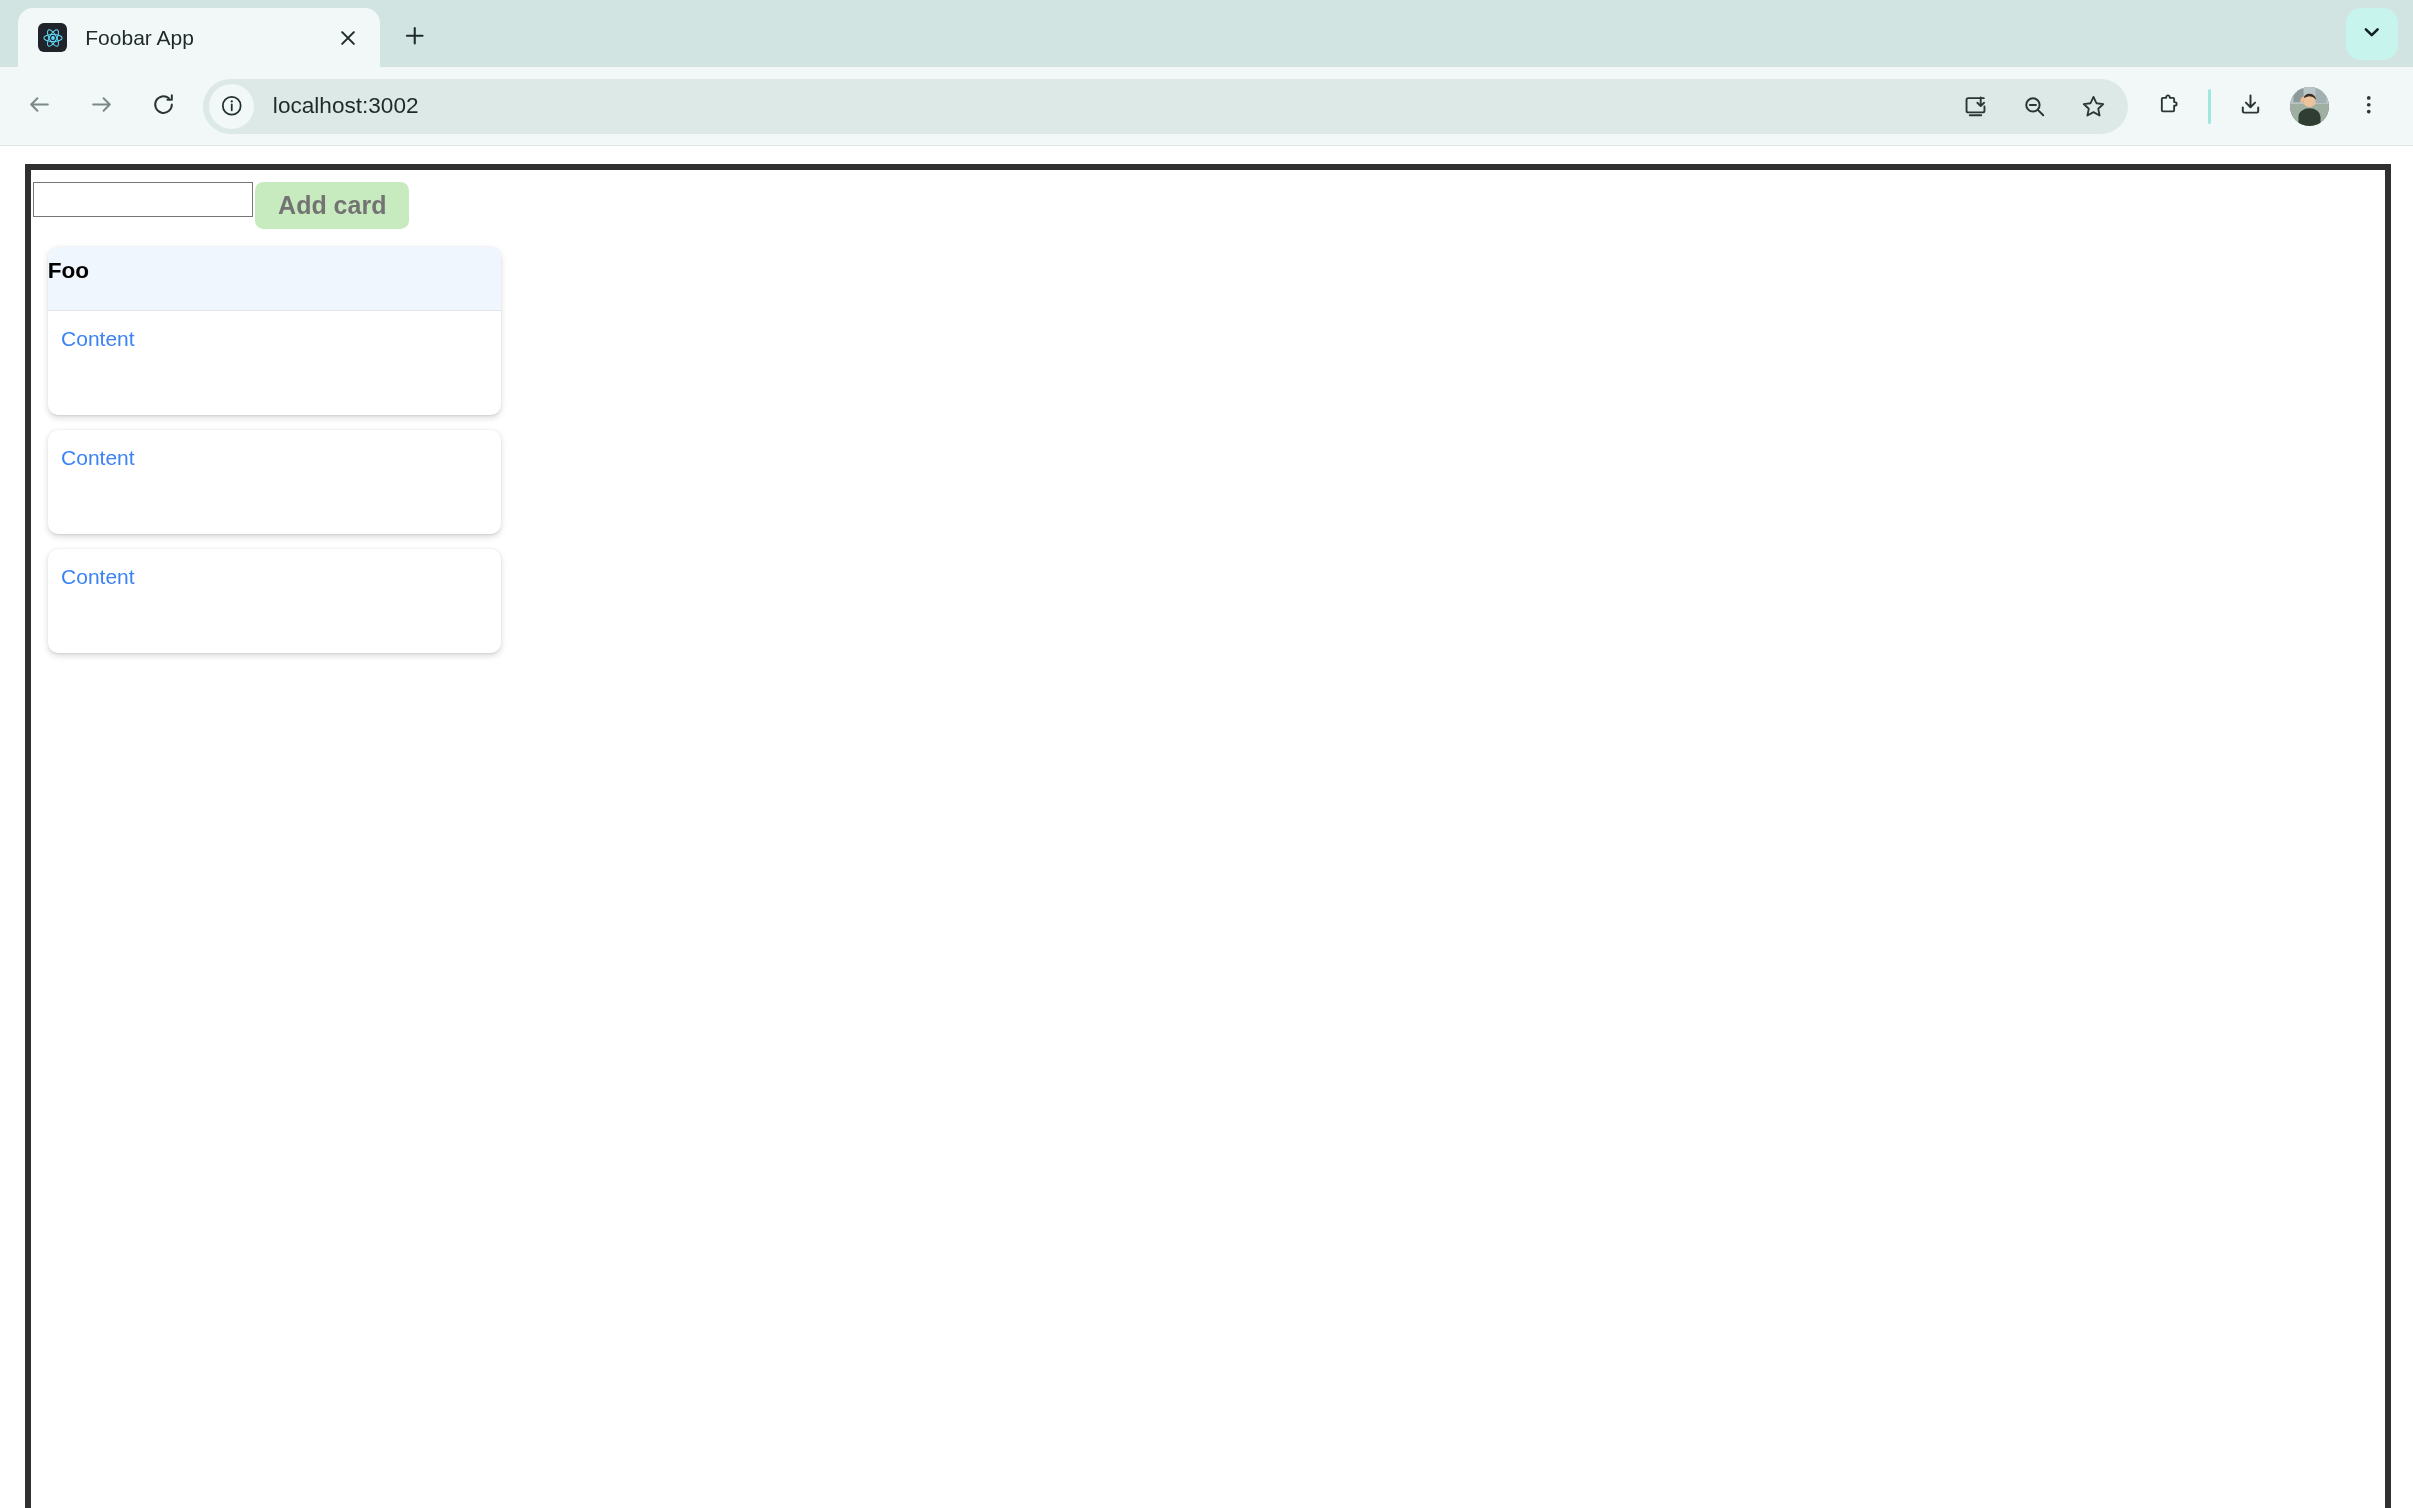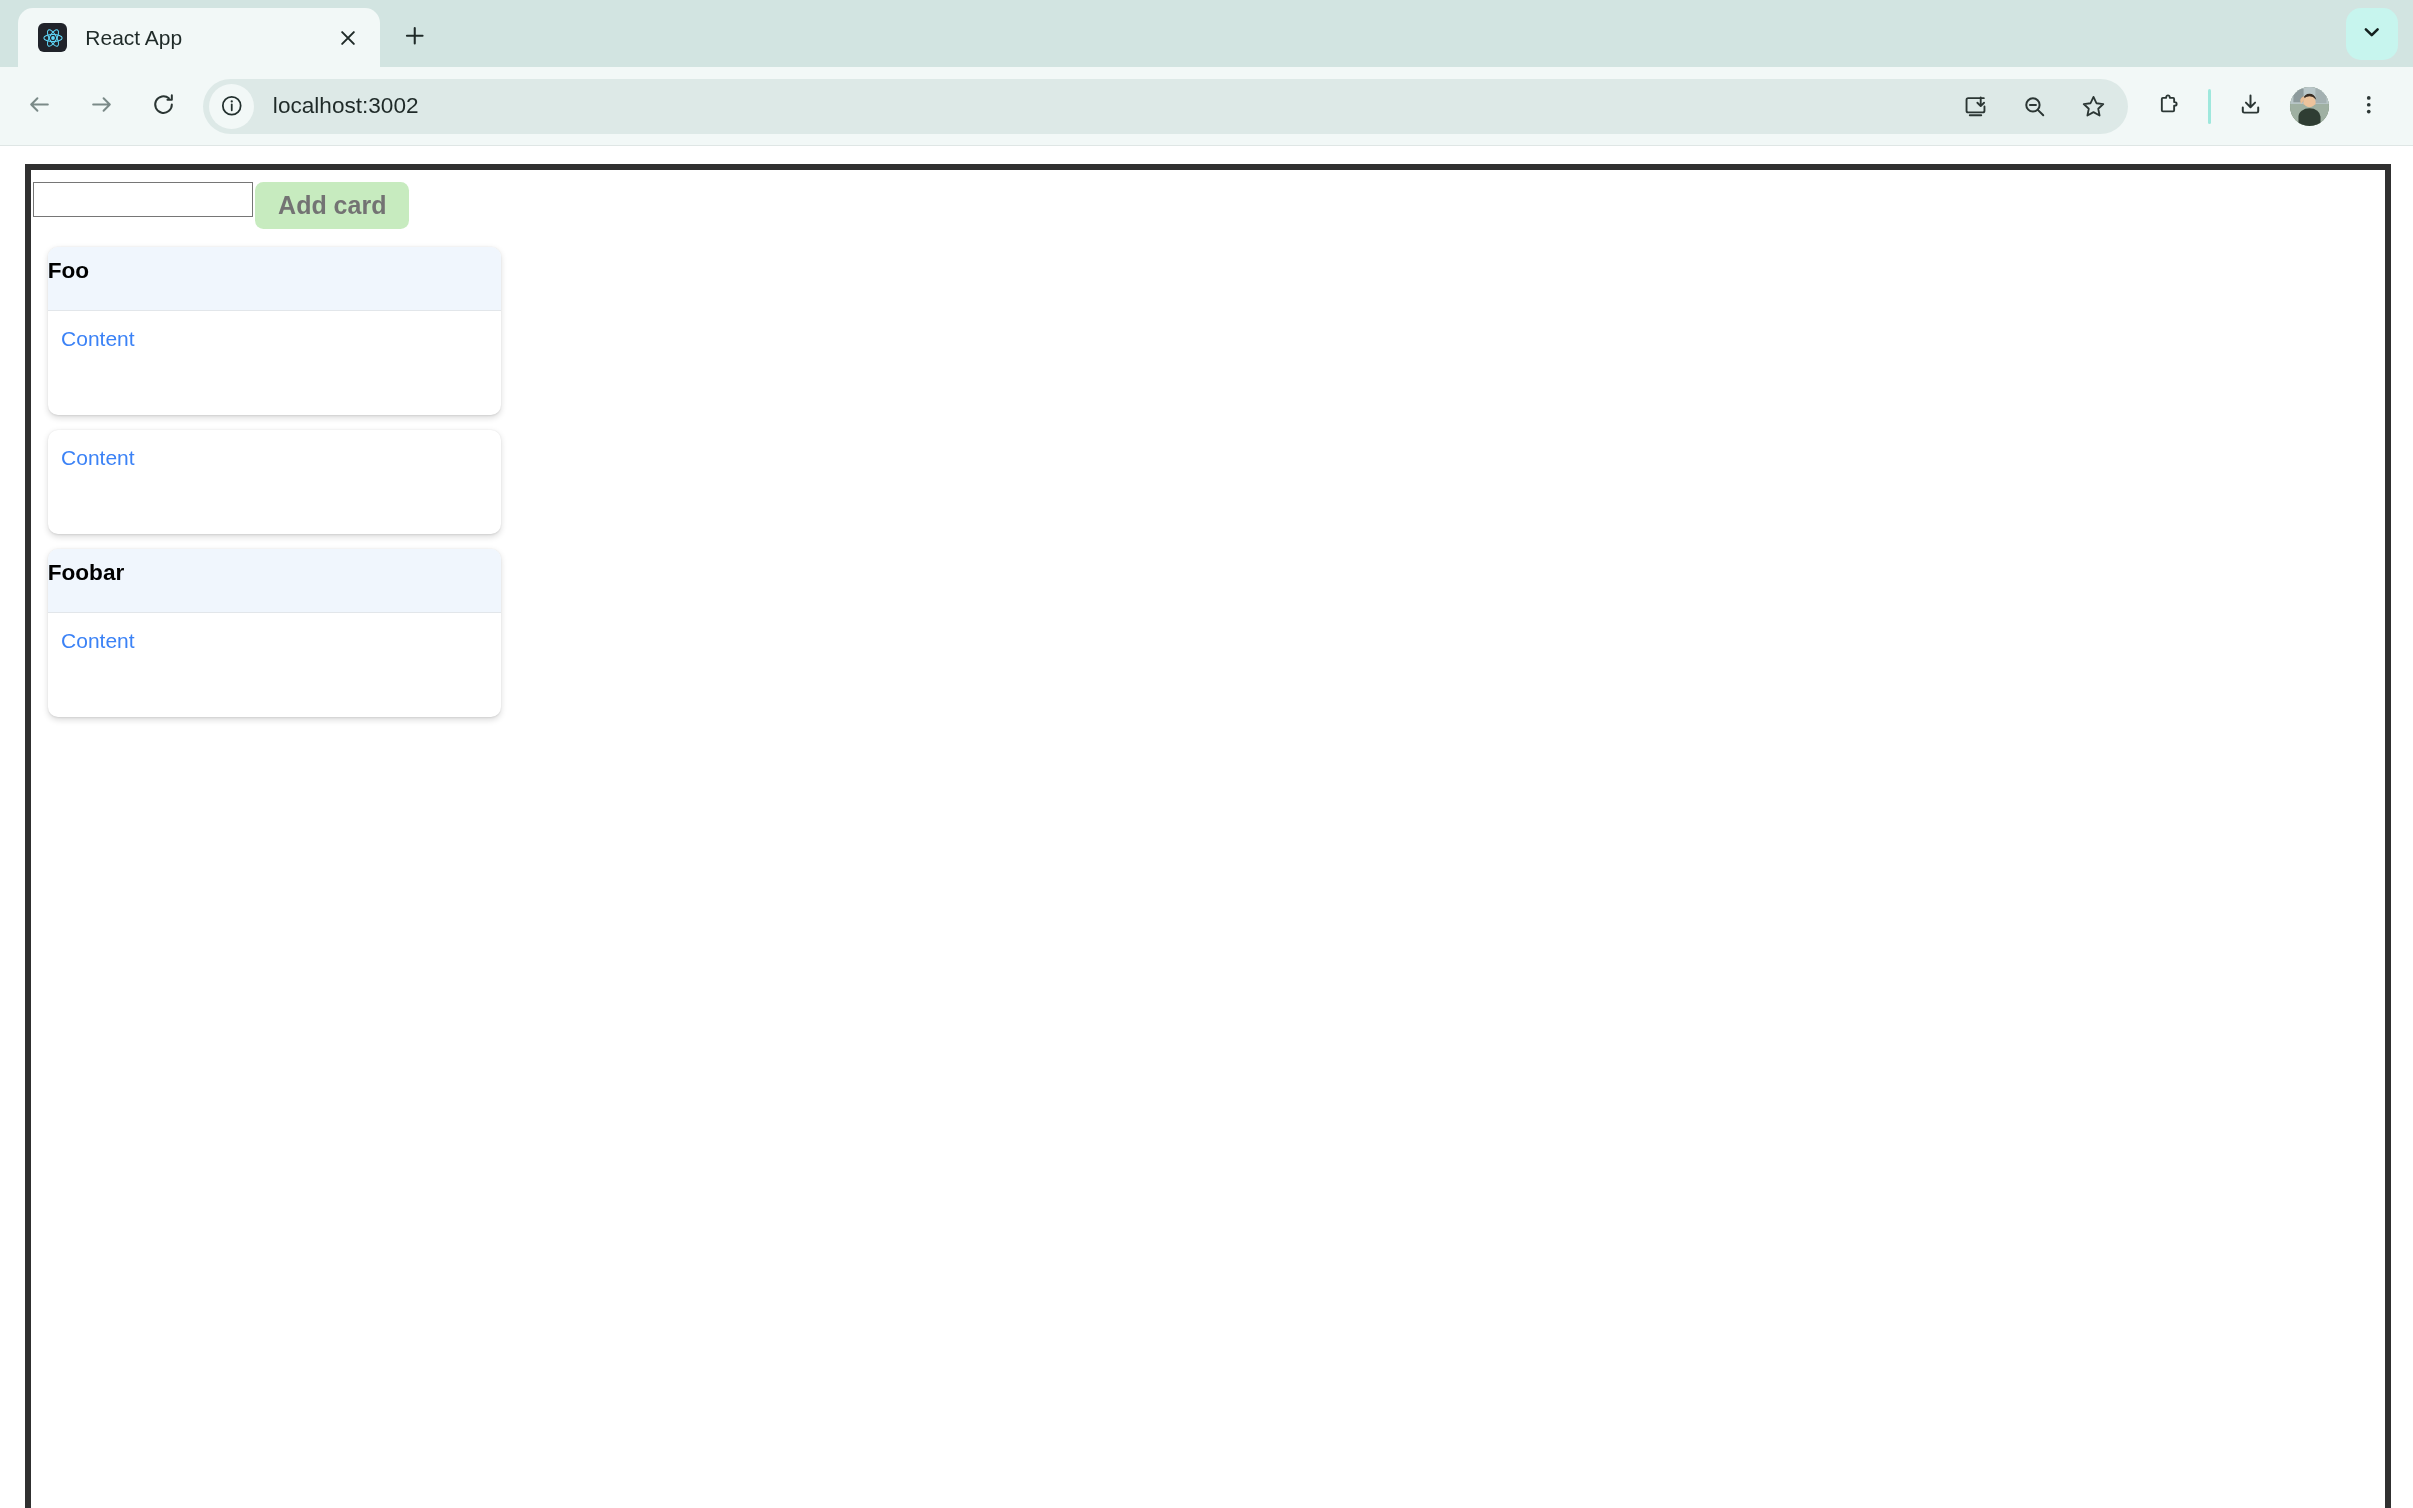--- a/index.html
+++ b/index.html
@@ -228,21 +228,21 @@
       <span class="tab-favicon">
         <svg width="22" height="22" viewBox="0 0 24 24" aria-hidden="true">
           <circle cx="12" cy="12" r="2.05" fill="#61dafb"></circle>
           <g fill="none" stroke="#61dafb" stroke-width="1.1">
             <ellipse cx="12" cy="12" rx="10" ry="3.9"></ellipse>
             <ellipse cx="12" cy="12" rx="10" ry="3.9" transform="rotate(60 12 12)"></ellipse>
             <ellipse cx="12" cy="12" rx="10" ry="3.9" transform="rotate(120 12 12)"></ellipse>
           </g>
         </svg>
       </span>
-      <span class="tab-title">React App</span>
+      <span class="tab-title">Foobar App</span>
       <span class="tab-close">
         <svg width="20" height="20" viewBox="0 0 24 24" aria-hidden="true">
           <path d="M5 5 L19 19 M19 5 L5 19" stroke="#1f2a28" stroke-width="2.4" stroke-linecap="round"></path>
         </svg>
       </span>
     </div>
     <div class="newtab">
       <span>
         <svg width="23.5" height="23.5" viewBox="0 0 24 24" aria-hidden="true">
           <path d="M12 4 V20 M4 12 H20" stroke="#1f2a28" stroke-width="2.1" stroke-linecap="round"></path>
@@ -374,23 +374,20 @@
           </div>
         </div>
 
         <div class="card">
           <div class="card-body">
             <span class="card-text">Content</span>
           </div>
         </div>
 
         <div class="card">
-          <div class="card-header">
-            <span class="card-title">Foobar</span>
-          </div>
           <div class="card-body">
             <span class="card-text">Content</span>
           </div>
         </div>
 
       </div>
     </div>
   </div>
 
 </div>

